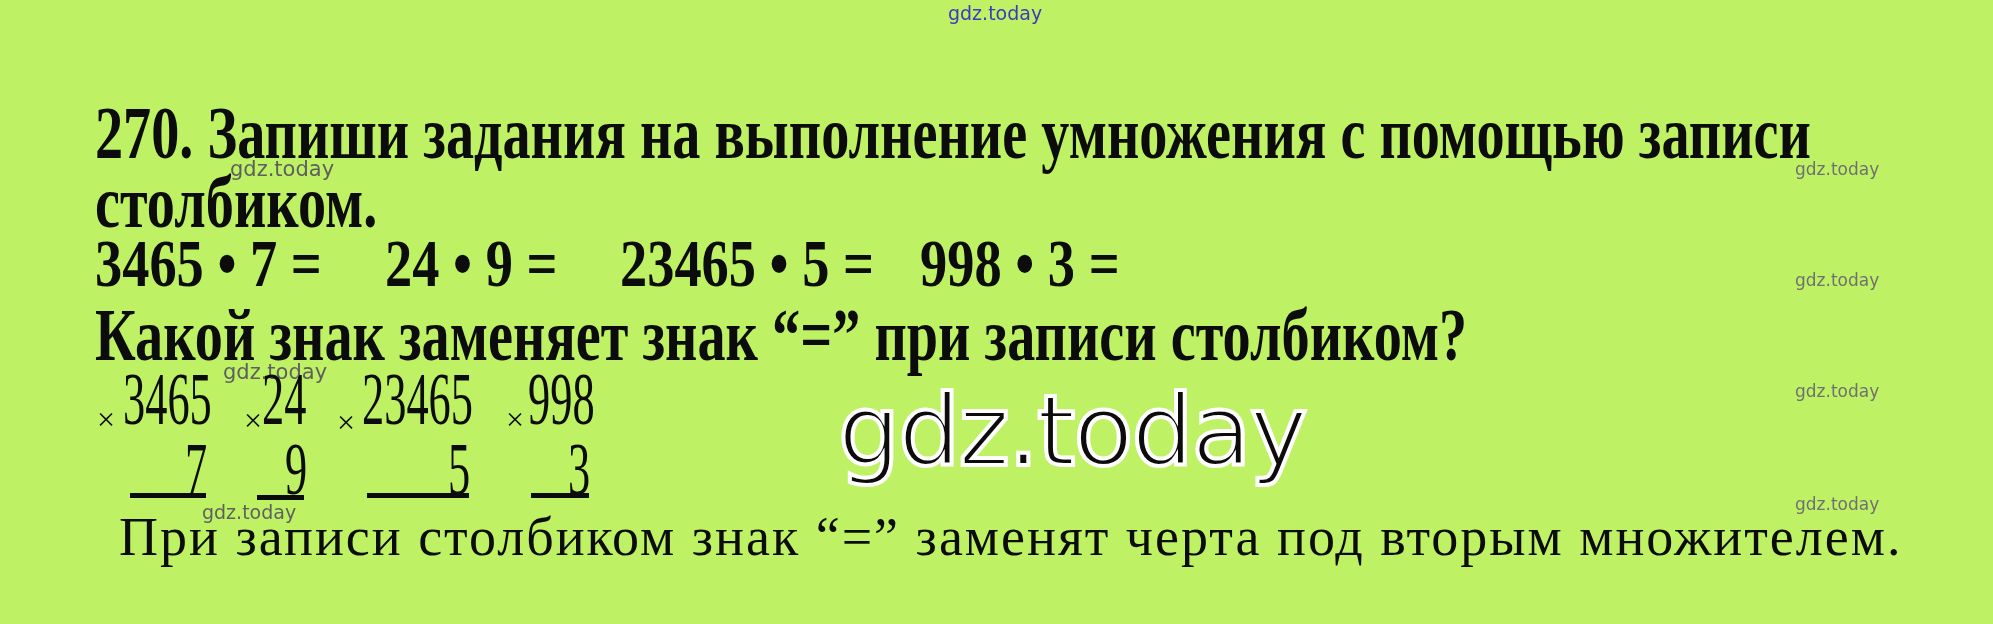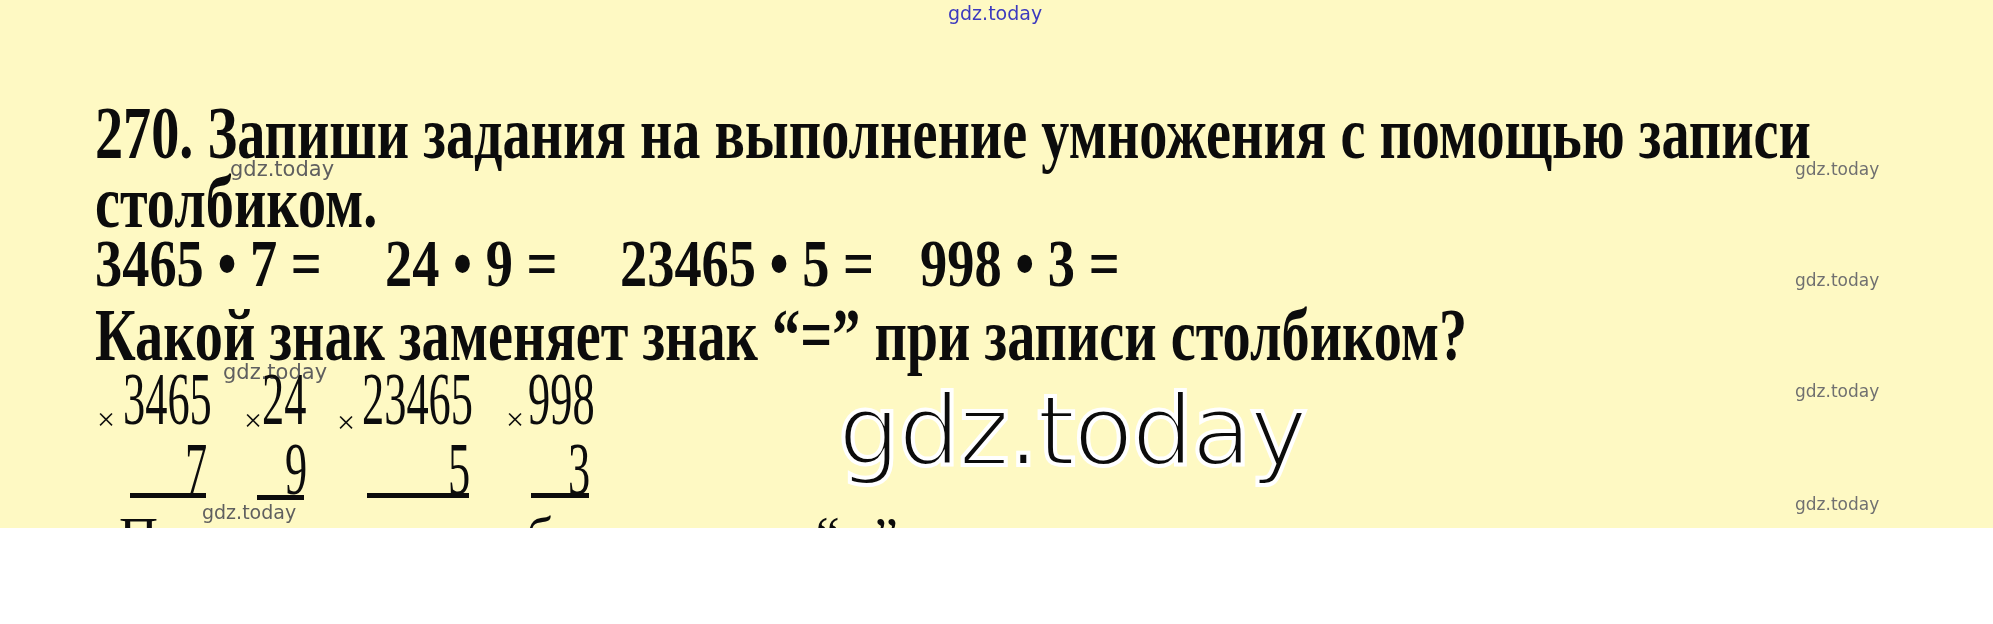--- a/index.html
+++ b/index.html
@@ -1,19 +1,19 @@
 <!DOCTYPE html>
 <html><head>
 <meta charset="utf-8">
 <style>
   html,body { margin:0; padding:0; background:#ffffff; }
   #canvas {
     position:relative;
-    width:1993px; height:528px;
-    background:#fef9c3;
+    width:1993px; height:624px;
+    background:#bef264;
     overflow:hidden;
     font-family:"Liberation Serif","DejaVu Serif",serif;
     color:#0c0c0c;
   }
   .abs { position:absolute; white-space:nowrap; line-height:1; }
 
   
   .h-bold {
     font-weight:700;
     font-size:74px;

